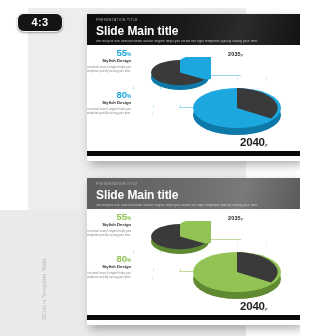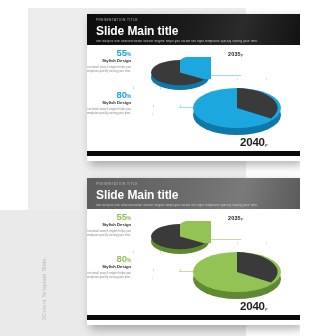--- a/index.html
+++ b/index.html
@@ -177,20 +177,23 @@
 </style>
 </head>
 <body>
 
 <div id="root">
 
   <div class="bg-white-left"></div>
   <div class="bg-panel-top"></div>
   <div class="bg-panel-bottom"></div>
 
+  <div class="ratio-badge">
+    <span>4:3</span>
+  </div>
 
   <div class="side-title">Pie Chart</div>
   <div class="side-sub">2Colors Template Slide</div>
 
   <div class="slide slide-1">
 
     <div class="slide-header hdr-dark">
       <div class="hdr-eyebrow">Presentation Title</div>
       <div class="hdr-title">Slide Main title</div>
       <div class="hdr-sub">Get easy to use and functional search engine helps you locate the right templates quickly saving your time.</div>

